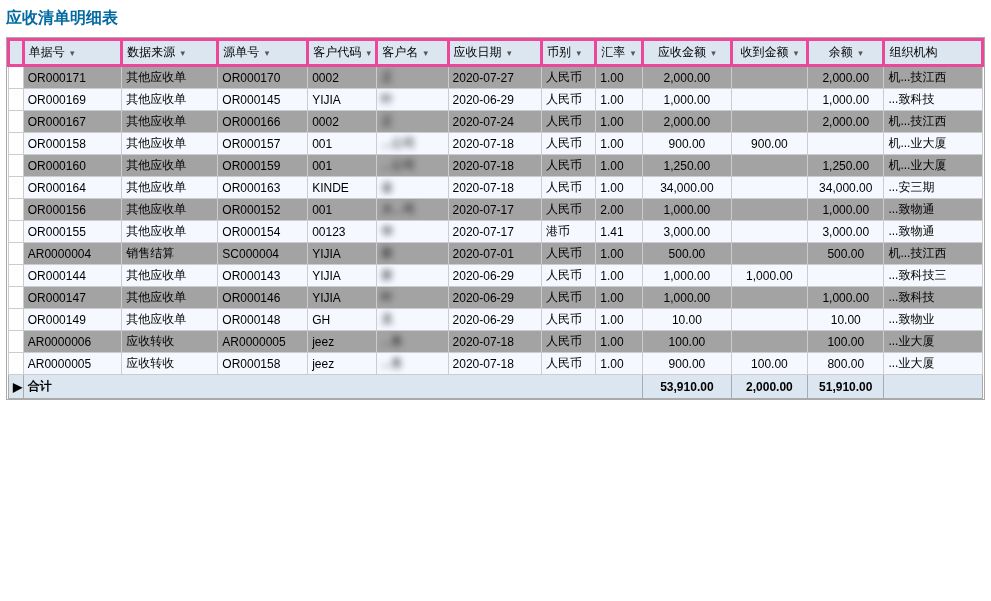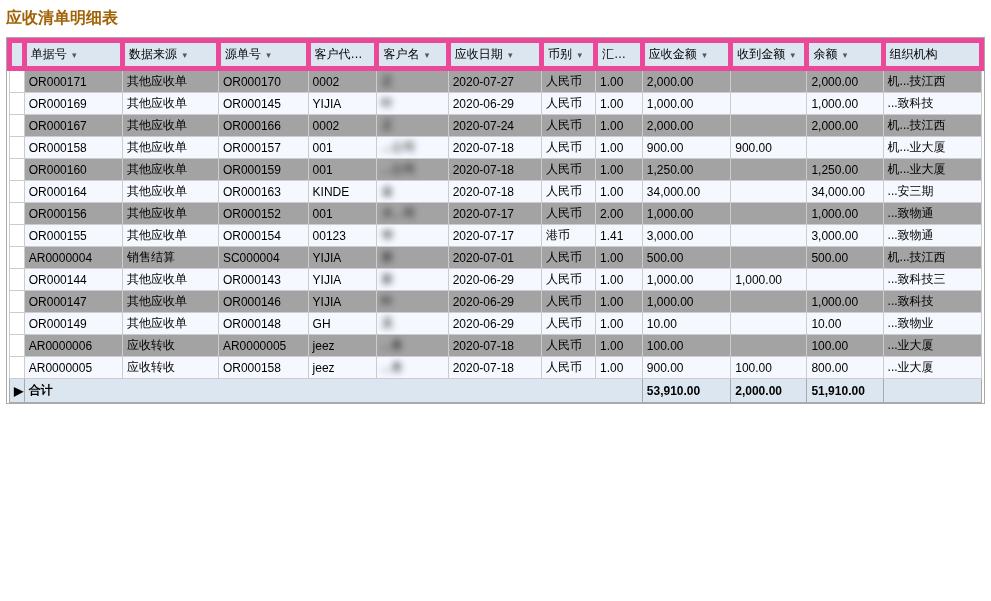--- a/index.html
+++ b/index.html
@@ -12,37 +12,37 @@
       min-height: 601px;
       overflow: auto;
     }
     .page-container {
       padding: 8px 6px;
     }
     .page-title {
       font-size: 16px;
       font-weight: bold;
       margin-bottom: 8px;
-      color: #a16207;
+      color: #0369a1;
     }
     .table-wrapper {
       overflow-x: auto;
       border: 1px solid #aaa;
     }
     table {
       border-collapse: collapse;
       width: 100%;
       min-width: 960px;
       table-layout: fixed;
     }
     thead tr {
       background: #dce6f1;
     }
     thead th {
-      border: 5px solid #ec4899;
+      border: 3px solid #ec4899;
       padding: 3px 4px;
       text-align: left;
       font-weight: normal;
       white-space: nowrap;
       overflow: hidden;
       text-overflow: ellipsis;
       position: relative;
       color: #000;
     }
     thead th .sort-icon {
@@ -59,21 +59,21 @@
     }
     tbody td {
       border: 1px solid #ccc;
       padding: 2px 4px;
       white-space: nowrap;
       overflow: hidden;
       text-overflow: ellipsis;
       color: #000;
     }
     td.num, th.num {
-      text-align: left;
+      text-align: center;
     }
     tfoot tr {
       background: #eef4fb;
       font-weight: bold;
     }
     tfoot td {
       border: 1px solid #aaa;
       padding: 3px 4px;
     }
 

